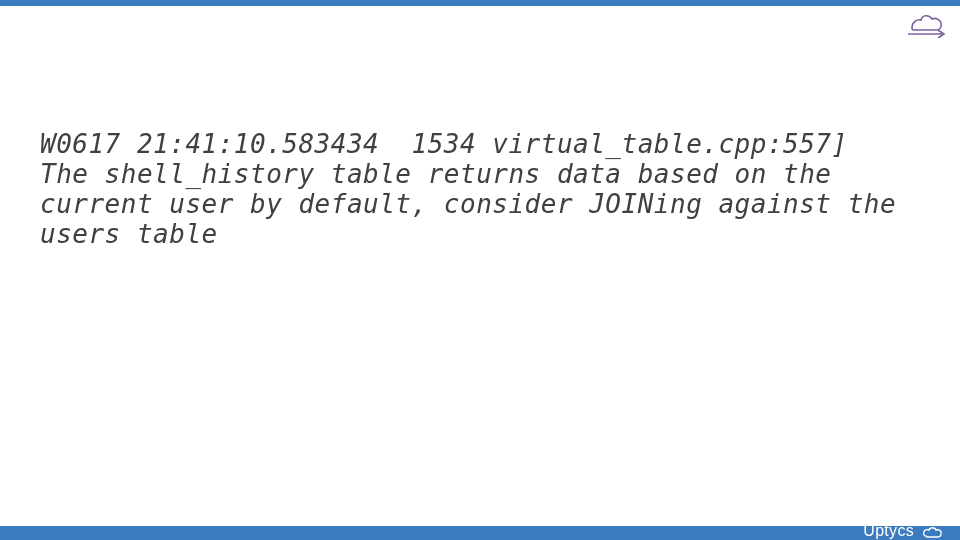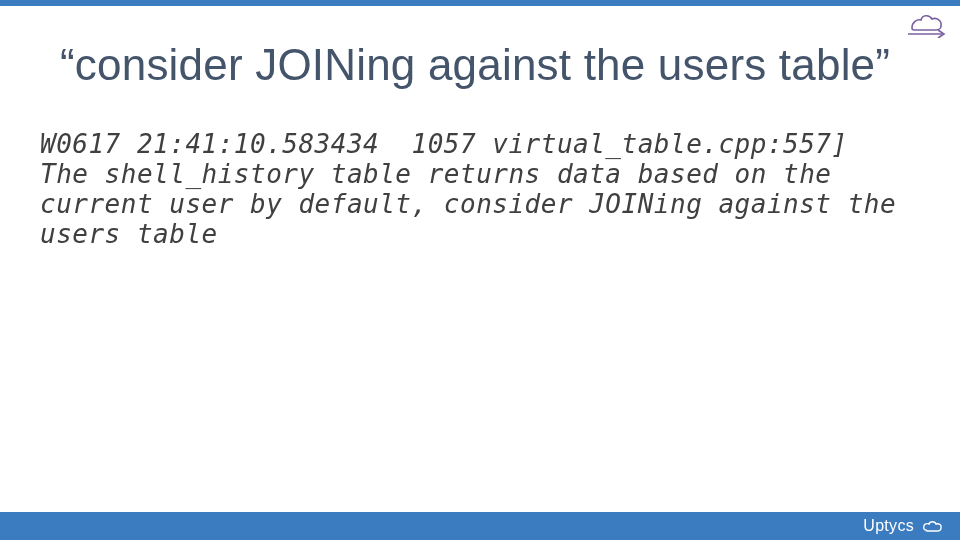--- a/index.html
+++ b/index.html
@@ -58,24 +58,24 @@
   .code-bold2 {
     font-weight: 700;
     display: block;
     max-width: 860px;
     word-break: break-word;
     white-space: pre-wrap;
   }
   .bottom-bar {
     position: absolute;
     left: 0; right: 0; bottom: 0;
-    height: 28px;
+    height: 14px;
     background: #3b7bbf;
     display: flex;
-    align-items: center;
+    align-items: flex-end;
     justify-content: flex-end;
     padding-right: 14px;
     gap: 6px;
   }
   .brand {
     color: #ffffff;
     font-family: "Segoe UI", Arial, sans-serif;
     font-size: 16px;
     font-weight: 400;
     letter-spacing: 0.3px;
@@ -90,24 +90,23 @@
   <div class="top-bar"></div>
 
   <div class="corner-cloud">
     <svg class="cloud-svg" width="46" height="30" viewBox="0 0 46 30">
       <path d="M10 20 C10 14 15 11 19 12 C20 7 27 6 30 11 C35 9 40 13 39 18 C39 20 37 22 34 22 L12 22 C10 22 10 21 10 20 Z" fill="none" stroke="#7a5fa0" stroke-width="1.6"></path>
       <line x1="6" y1="26" x2="40" y2="26" stroke="#7a5fa0" stroke-width="1.6"></line>
       <polyline points="36,22 42,26 36,30" fill="none" stroke="#7a5fa0" stroke-width="1.6"></polyline>
     </svg>
   </div>
 
-  <h1 class="title">“consider JOINing against the users table”</h1>
 
   <div class="body">
-    <span class="log">W0617 21:41:10.583434  1057 virtual_table.cpp:557] The shell_history table returns data based on the current user by default, consider JOINing against the users table</span>
+    <span class="log">W0617 21:41:10.583434  1534 virtual_table.cpp:557] The shell_history table returns data based on the current user by default, consider JOINing against the users table</span>
   </div>
 
   <div class="bottom-bar">
     <span class="brand">Uptycs</span>
     <span>
       <svg class="cloud-svg" width="26" height="16" viewBox="0 0 26 16">
         <path d="M6 12 C4 12 3 10 4 8 C4 6 7 5 9 6 C10 3 15 3 16 6 C19 5 22 7 21 10 C21 12 19 13 17 13 L7 13 C6 13 6 12 6 12 Z" fill="none" stroke="#ffffff" stroke-width="1.4"></path>
       </svg>
     </span>
   </div>

